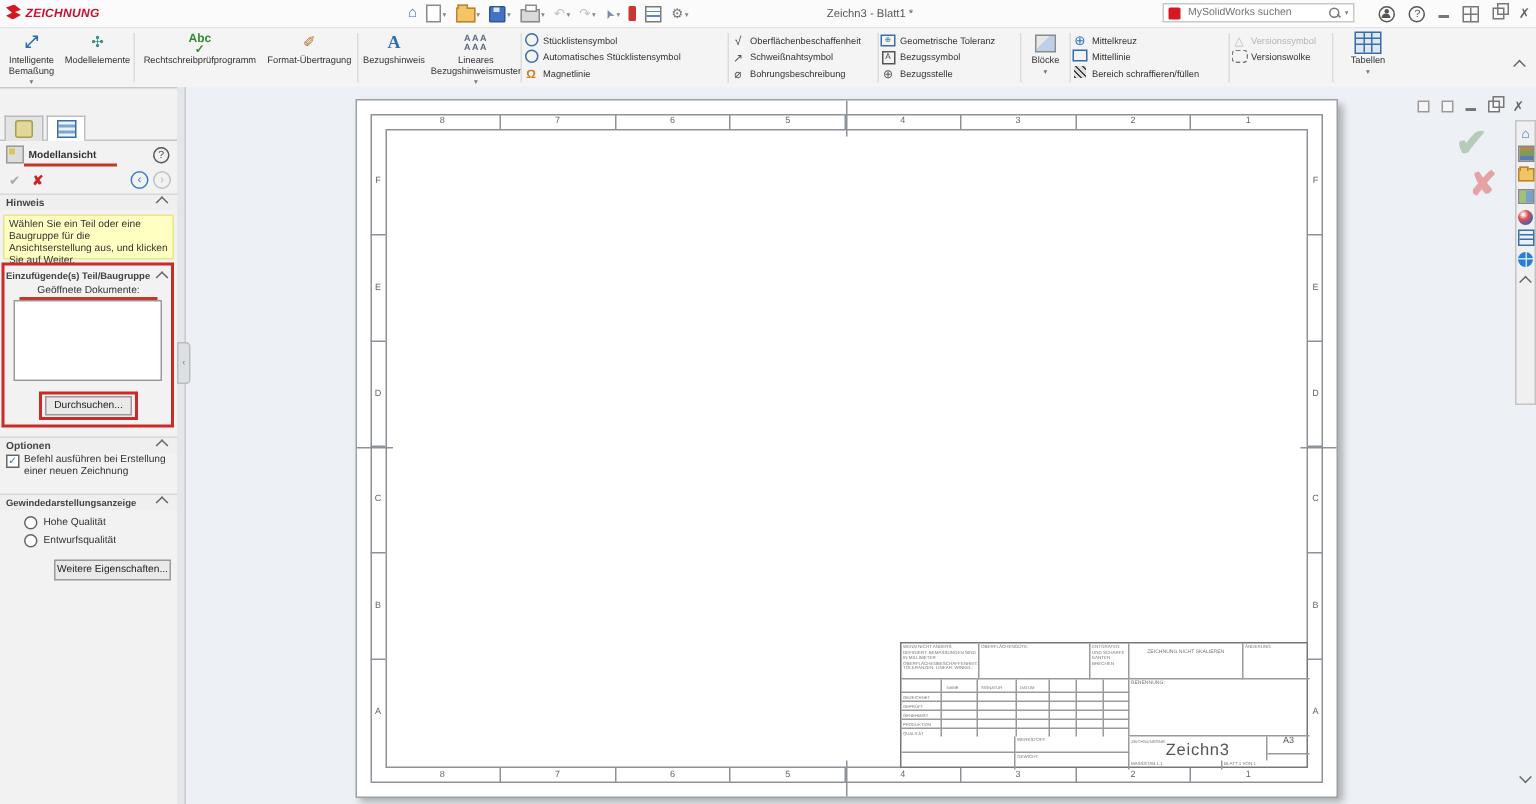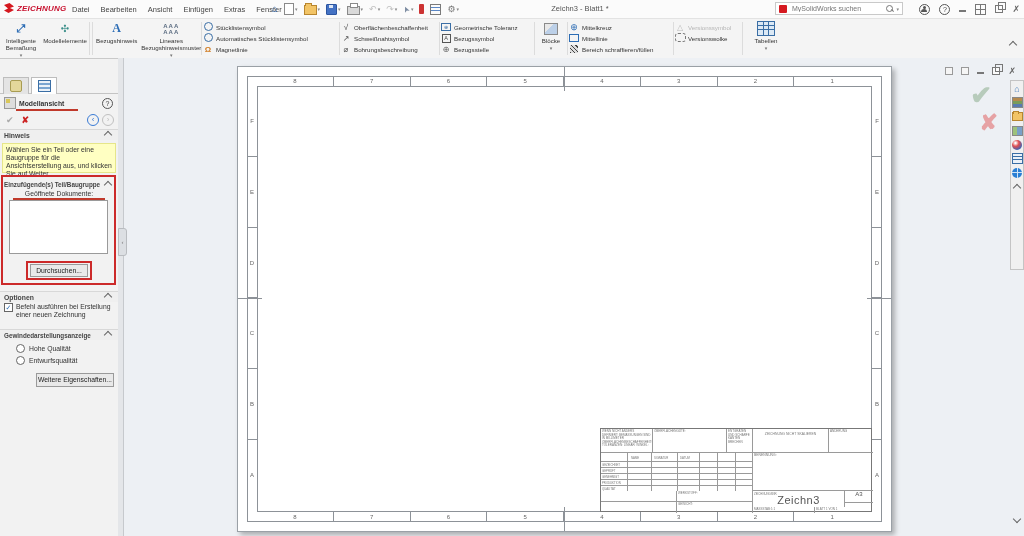--- a/index.html
+++ b/index.html
@@ -205,28 +205,20 @@
   #tp-scroll{position:absolute;right:4px;bottom:10px;}
 </style>
 </head>
 <body>
 
 <div id="titlebar">
   <div id="logo">
     <span class="logo-mark"></span>
     <span class="logo-text">ZEICHNUNG</span>
   </div>
-  <nav id="menus">
-    <span>Datei</span>
-    <span>Bearbeiten</span>
-    <span>Ansicht</span>
-    <span>Einfügen</span>
-    <span>Extras</span>
-    <span>Fenster</span>
-  </nav>
   <div id="qat">
     <span class="i-home">⌂</span>
     <span class="qat-grp">
         <span class="mi mi-page"></span>
         <span class="caret">▾</span>
       </span>
     <span class="qat-grp">
         <span class="mi mi-folder"></span>
         <span class="caret">▾</span>
       </span>
@@ -280,20 +272,30 @@
       <span class="bb-icon ic-dim">⤢</span>
       <span>Intelligente Bemaßung</span>
       <span class="bb-caret">▾</span>
     </div>
     <div class="bigbtn" style="width:42px">
       <span class="bb-icon ic-model">✣</span>
       <span>Modellelemente</span>
     </div>
   </div>
   <div class="rsep"></div>
+  <div class="rgroup" style="width:146px">
+    <div class="bigbtn" style="width:84px">
+      <span class="bb-icon ic-abc">Abc<br>✓</span>
+      <span class="nb">Rechtschreibprüfprogramm</span>
+    </div>
+    <div class="bigbtn" style="width:60px">
+      <span class="bb-icon ic-brush">✐</span>
+      <span class="nb">Format-Übertragung</span>
+    </div>
+  </div>
   <div class="rsep"></div>
   <div class="rgroup" style="width:106px">
     <div class="bigbtn" style="width:44px">
       <span class="bb-icon ic-A">A</span>
       <span>Bezugshinweis</span>
     </div>
     <div class="bigbtn" style="width:60px">
       <span class="bb-icon ic-AAA">AAA<br>AAA</span>
       <span>Lineares Bezugshinweismuster</span>
       <span class="bb-caret">▾</span>

